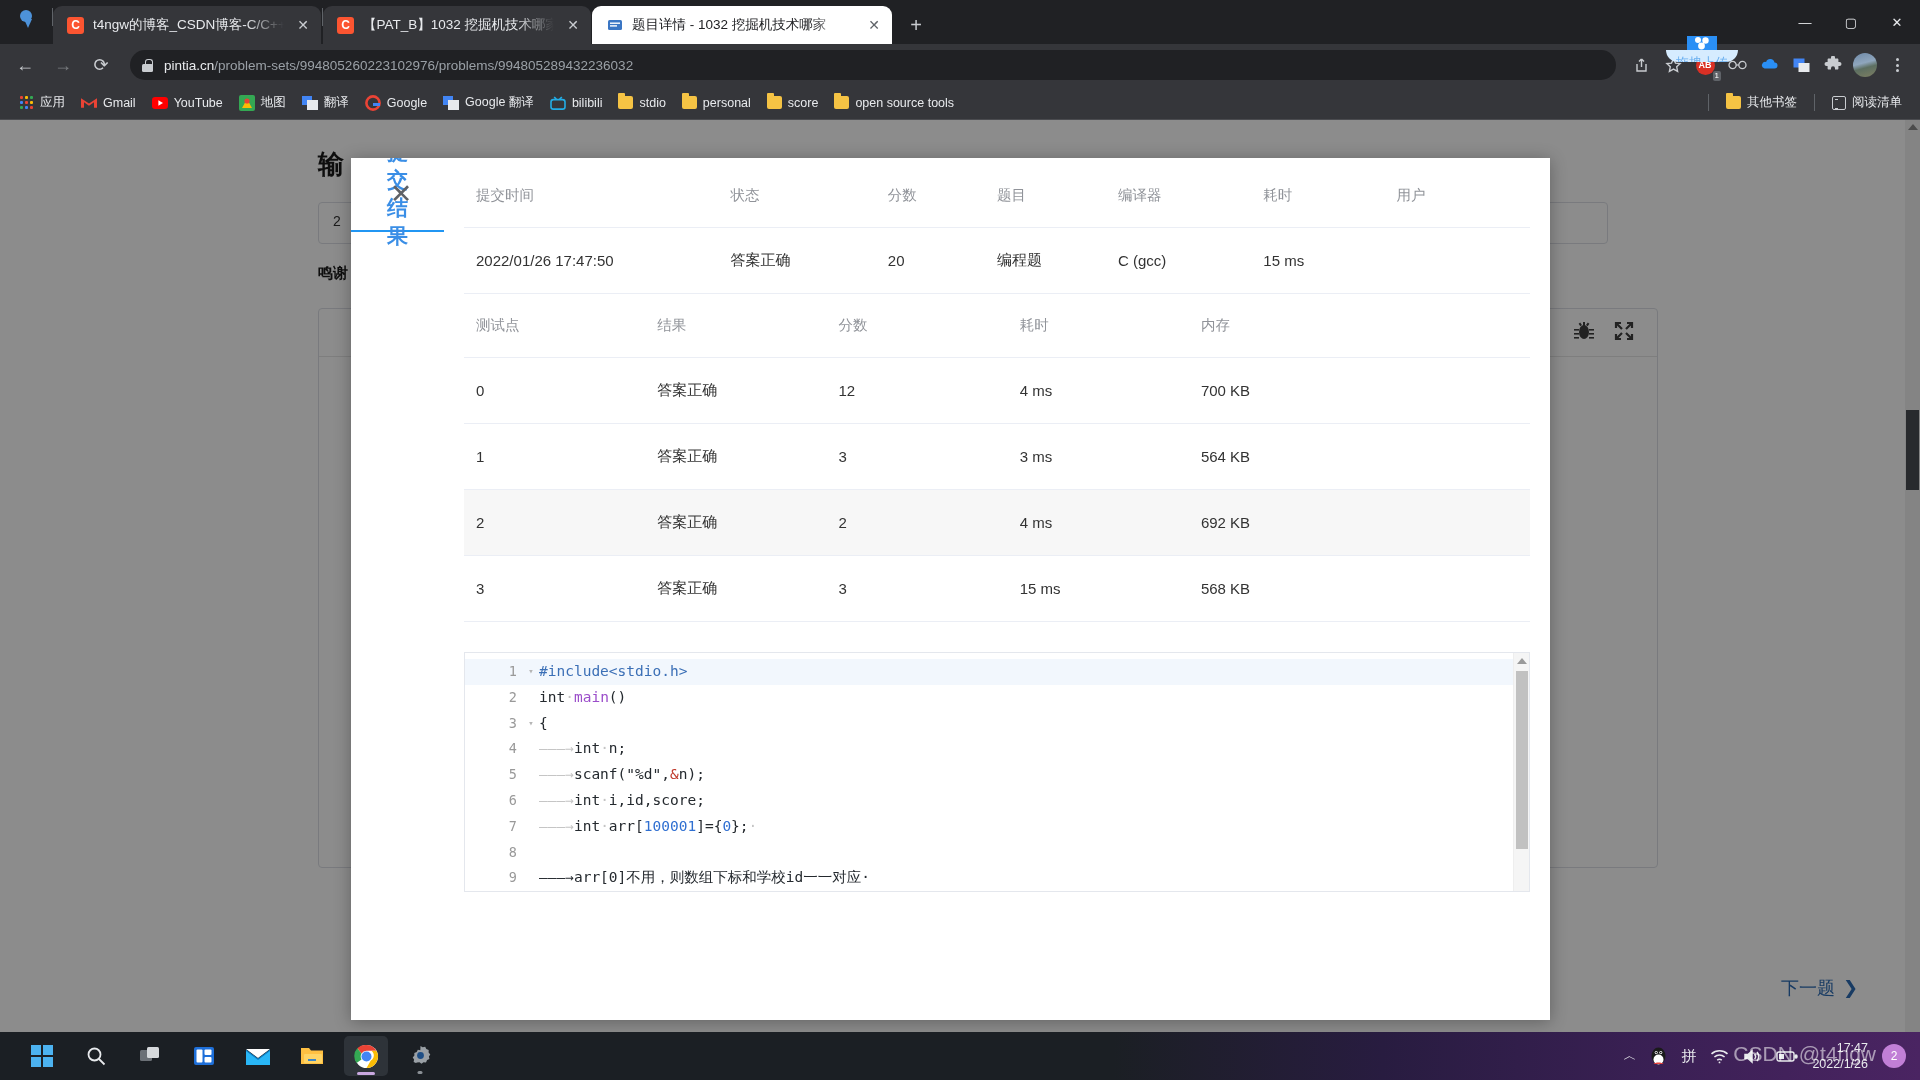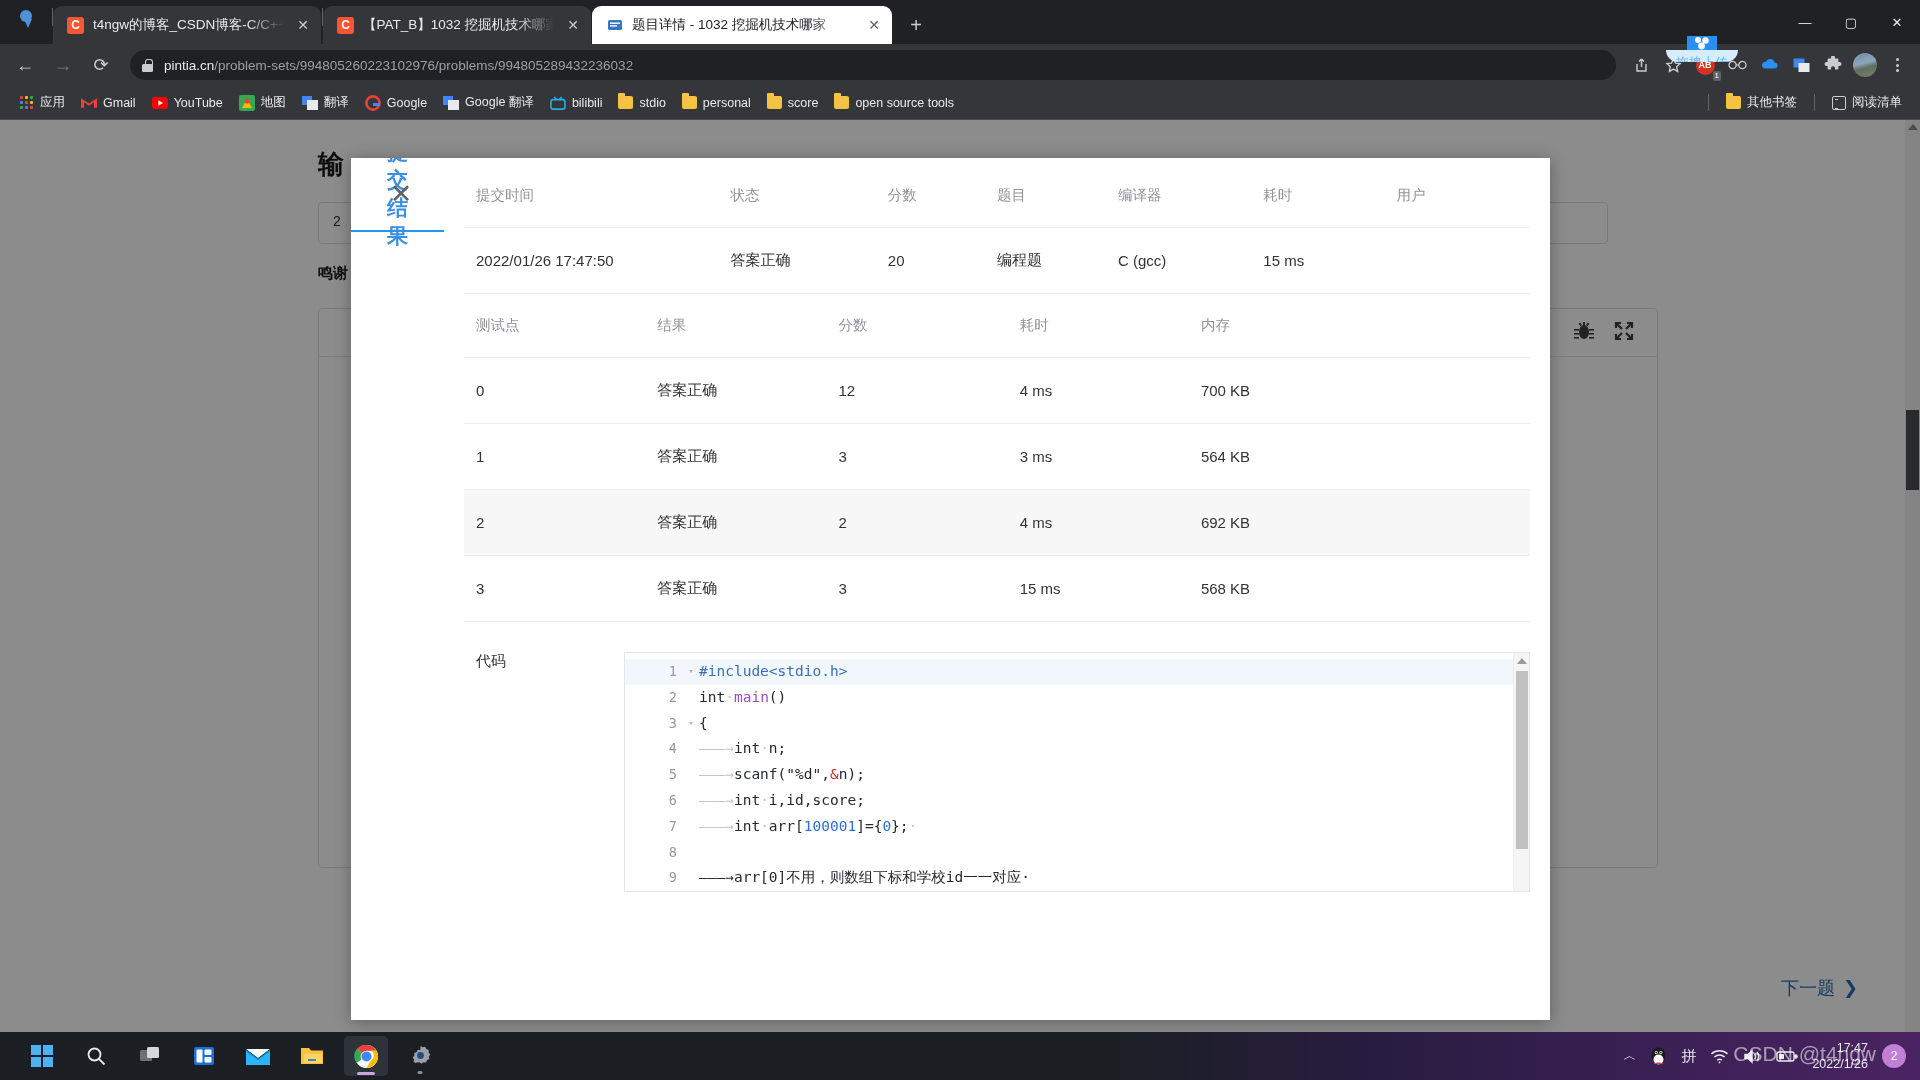--- a/index.html
+++ b/index.html
@@ -457,21 +457,20 @@
             <td>3</td>
             <td class="acc">答案正确</td>
             <td>3</td>
             <td>15 ms</td>
             <td>568 KB</td>
           </tr>
         </tbody>
       </table>
 
       <div class="code-wrap">
-        <div class="code-label">代码</div>
         <div class="code-box">
           <div class="code-inner">
 
             <div class="cl hl">
               <span class="gutter">1</span>
               <span class="fold">▾</span>
               <span class="ctext t-pre">#include&lt;stdio.h&gt;</span>
             </div>
 
             <div class="cl">

